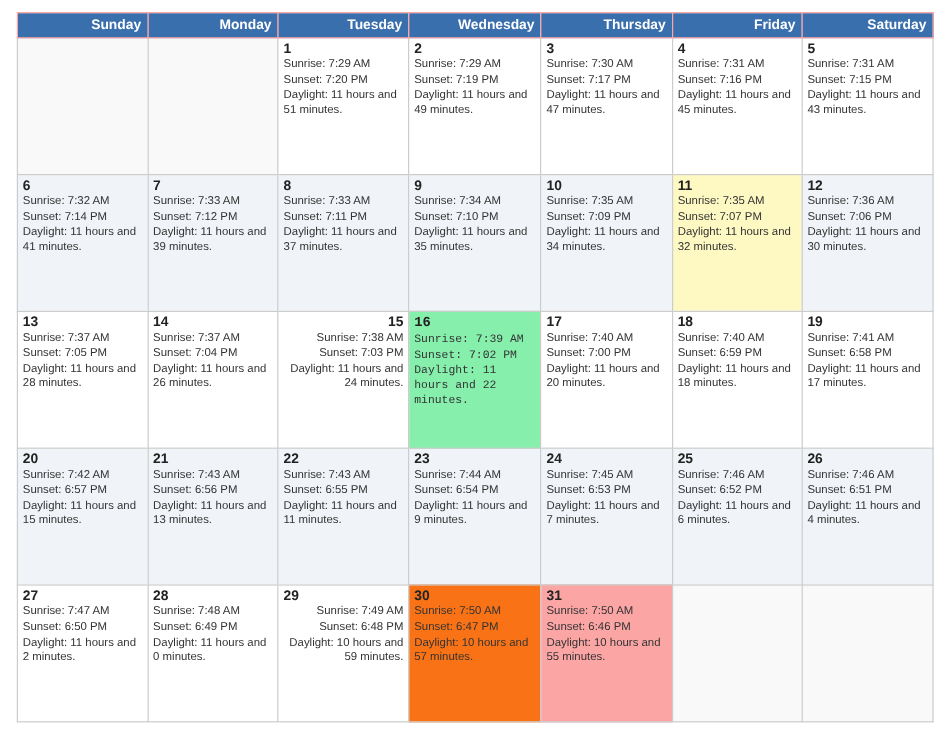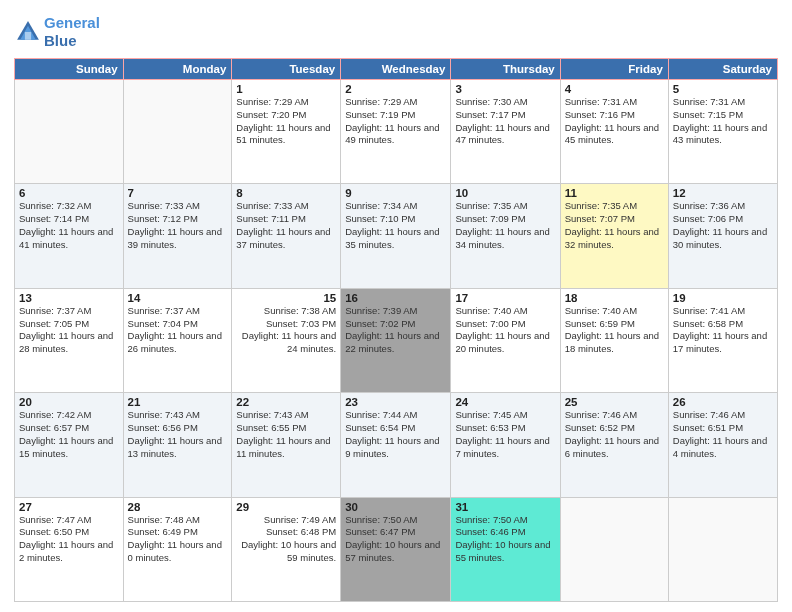--- a/index.html
+++ b/index.html
@@ -95,37 +95,20 @@
       line-height: 1.35;
     }
     .empty-cell {
       background: #f9f9f9 !important;
     }
   </style>
 </head>
 <body>
 
 <div class="page">
-  <div class="header">
-    <div class="logo">
-      <svg class="logo-icon" viewBox="0 0 36 36">
-        <polygon points="18,4 32,28 4,28" fill="#3a6fad"></polygon>
-        <polygon points="18,10 28,28 8,28" fill="#5599dd"></polygon>
-        <rect x="14" y="18" width="8" height="10" fill="#fff" opacity="0.5"></rect>
-      </svg>
-      <div class="logo-text">
-        <div><span>General</span></div>
-        <div style="color:#3a6fad;">Blue</div>
-      </div>
-    </div>
-    <div class="title-block">
-      <div class="month-title"></div>
-      <div class="location"></div>
-    </div>
-  </div>
 
   <table class="calendar">
     <thead>
       <tr id="weekday-header">
           <th>Sunday</th>
           <th>Monday</th>
           <th>Tuesday</th>
           <th>Wednesday</th>
           <th>Thursday</th>
           <th>Friday</th>
@@ -223,21 +206,21 @@
             <div class="day-info" style="white-space: pre-line;">Sunrise: 7:37 AM
 Sunset: 7:04 PM
 Daylight: 11 hours and 26 minutes.</div>
           </td>
           <td style="background: rgb(255, 255, 255); text-align: right;">
             <span class="day-num">15</span>
             <div class="day-info" style="white-space: pre-line;">Sunrise: 7:38 AM
 Sunset: 7:03 PM
 Daylight: 11 hours and 24 minutes.</div>
           </td>
-          <td style="background: #a3a3a3;">
+          <td style="background: #86efac; font-family: Liberation Mono, monospace;">
             <span class="day-num">16</span>
             <div class="day-info" style="white-space: pre-line;">Sunrise: 7:39 AM
 Sunset: 7:02 PM
 Daylight: 11 hours and 22 minutes.</div>
           </td>
           <td style="background: rgb(255, 255, 255);">
             <span class="day-num">17</span>
             <div class="day-info" style="white-space: pre-line;">Sunrise: 7:40 AM
 Sunset: 7:00 PM
 Daylight: 11 hours and 20 minutes.</div>
@@ -311,27 +294,27 @@
             <div class="day-info" style="white-space: pre-line;">Sunrise: 7:48 AM
 Sunset: 6:49 PM
 Daylight: 11 hours and 0 minutes.</div>
           </td>
           <td style="background: rgb(255, 255, 255);">
             <span class="day-num">29</span>
             <div class="day-info" style="white-space: pre-line; text-align: right;">Sunrise: 7:49 AM
 Sunset: 6:48 PM
 Daylight: 10 hours and 59 minutes.</div>
           </td>
-          <td style="background: #a3a3a3;">
+          <td style="background: #f97316;">
             <span class="day-num">30</span>
             <div class="day-info" style="white-space: pre-line;">Sunrise: 7:50 AM
 Sunset: 6:47 PM
 Daylight: 10 hours and 57 minutes.</div>
           </td>
-          <td style="background: #5eead4;">
+          <td style="background: #fca5a5;">
             <span class="day-num">31</span>
             <div class="day-info" style="white-space: pre-line;">Sunrise: 7:50 AM
 Sunset: 6:46 PM
 Daylight: 10 hours and 55 minutes.</div>
           </td>
           <td class="empty-cell"></td>
           <td class="empty-cell"></td>
         </tr>
       </tbody>
   </table>

